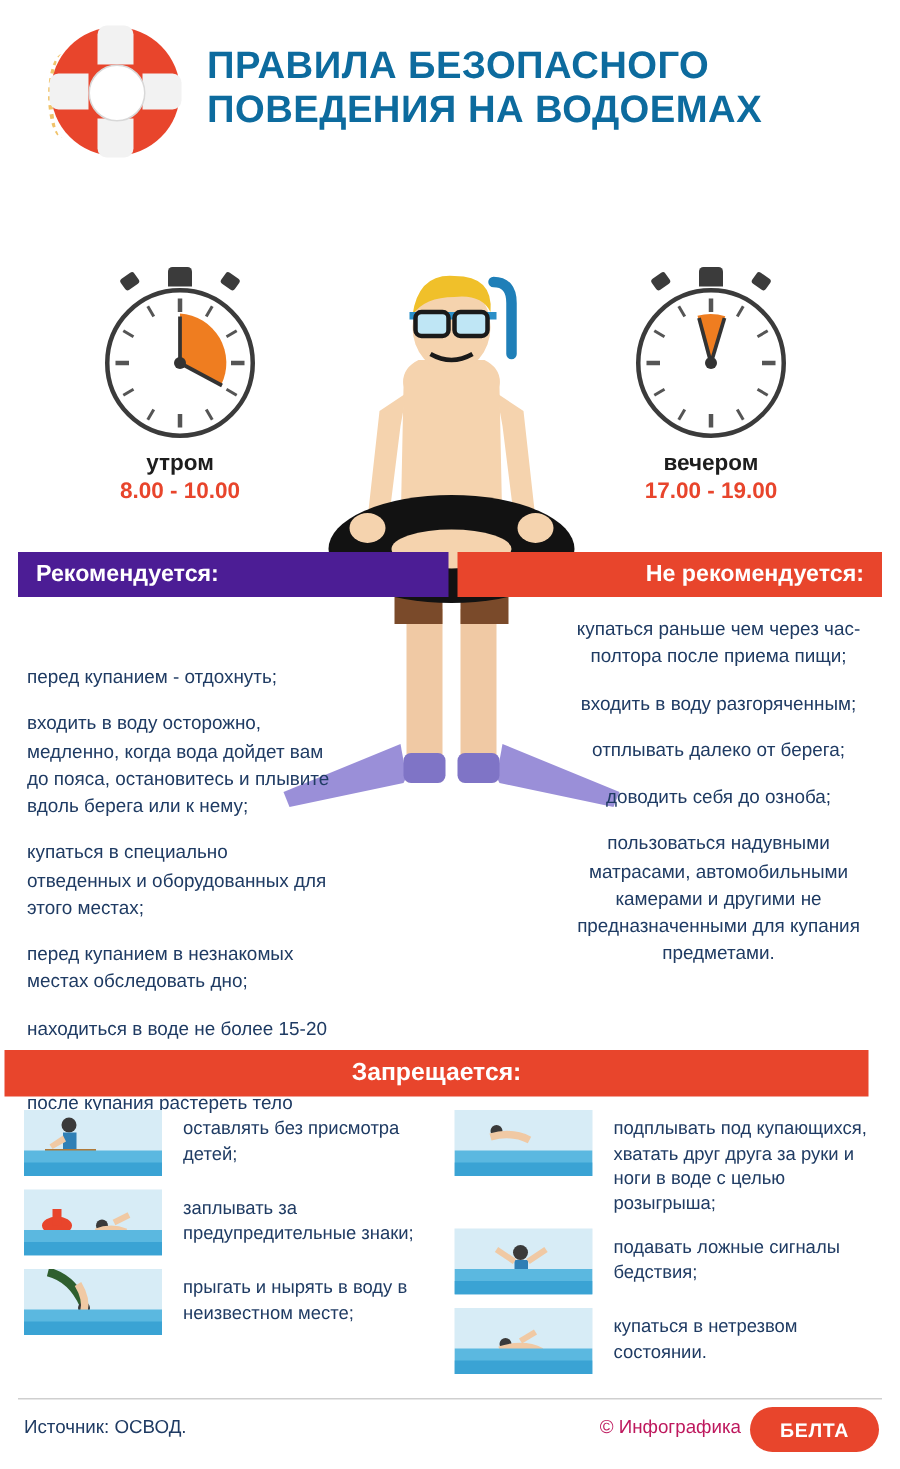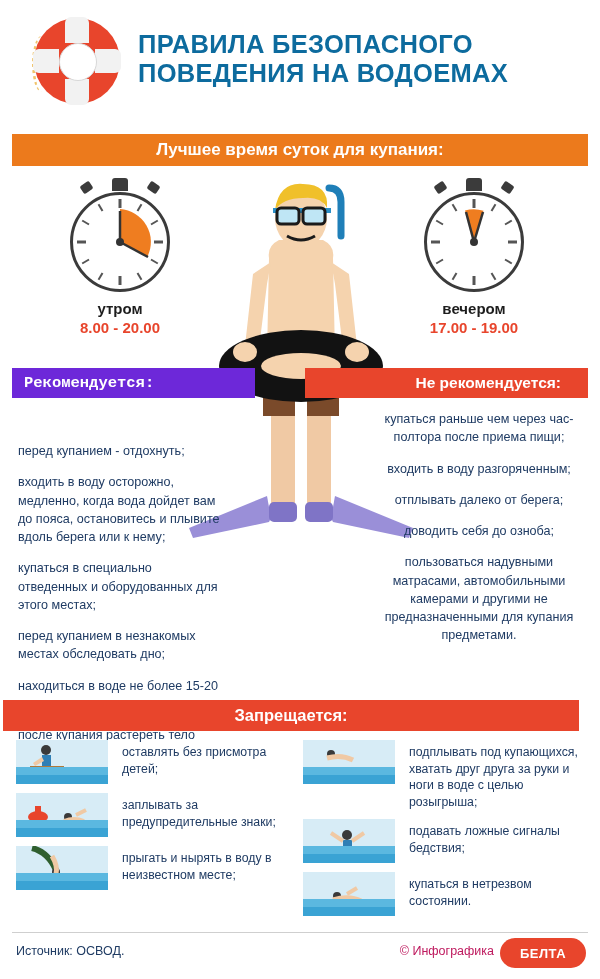--- a/index.html
+++ b/index.html
@@ -159,41 +159,40 @@
   .swimmer {
     position: absolute;
     left: 183px; top: 0px;
     width: 234px; height: 380px;
   }
 
   
   .band-green {
     position: absolute;
     left: 12px; top: 368px;
-    width: 243px; height: 30px;
-    background: #6d28d9;
+    width: 287px; height: 30px;
+    background: #4c1d95;
     color: #fff;
     font-weight: bold;
     font-size: 15.5px;
     display: flex; align-items: center;
     padding-left: 12px;
     box-sizing: border-box;
-    font-family: Liberation Mono, monospace;
   }
   .band-red {
     position: absolute;
     left: 305px; top: 368px;
     width: 283px; height: 30px;
     background: #e8452c;
     color: #fff;
     font-weight: bold;
     font-size: 15.5px;
     display: flex; align-items: center;
     justify-content: flex-end;
-    padding-right: 27px;
+    padding-right: 12px;
     box-sizing: border-box;
   }
   .col-left {
     position: absolute;
     left: 18px; top: 410px;
     width: 205px;
     font-size: 12.6px;
     line-height: 1.45;
     color: #1f3b63;
     margin-top: 32px;
@@ -318,21 +317,20 @@
         <div class="seg s4"></div>
         <div class="hole"></div>
       </div>
     </div>
     <div class="header-titles">
       <div class="title-line">ПРАВИЛА БЕЗОПАСНОГО</div>
       <div class="title-line">ПОВЕДЕНИЯ НА ВОДОЕМАХ</div>
     </div>
   </div>
 
-  <div class="band-orange">Лучшее время суток для купания:</div>
 
   <div class="illus">
 
     <div class="watch left">
       <div class="dial-wrap">
         <div class="crown"></div>
         <div class="nub l"></div>
         <div class="nub r"></div>
         <div class="dial">
           <svg width="94" height="94" viewBox="0 0 94 94" style="position:absolute;left:0;top:0;">
@@ -351,21 +349,21 @@
               <line x1="25.5" y1="9.2" x2="29.5" y2="16"></line>
             </g>
             <path d="M47 47 L47 14 A33 33 0 0 1 74.5 61.5 Z" fill="#ef7d20"></path>
             <line x1="47" y1="47" x2="47" y2="16" stroke="#333" stroke-width="2.5"></line>
             <line x1="47" y1="47" x2="75" y2="62" stroke="#333" stroke-width="2.5"></line>
             <circle cx="47" cy="47" r="4" fill="#333"></circle>
           </svg>
         </div>
       </div>
       <div class="watch-label">утром</div>
-      <div class="watch-time">8.00 - 20.00</div>
+      <div class="watch-time">8.00 - 10.00</div>
     </div>
 
     <div class="watch right">
       <div class="dial-wrap">
         <div class="crown"></div>
         <div class="nub l"></div>
         <div class="nub r"></div>
         <div class="dial">
           <svg width="94" height="94" viewBox="0 0 94 94" style="position:absolute;left:0;top:0;">
             <g stroke="#555" stroke-width="2">

